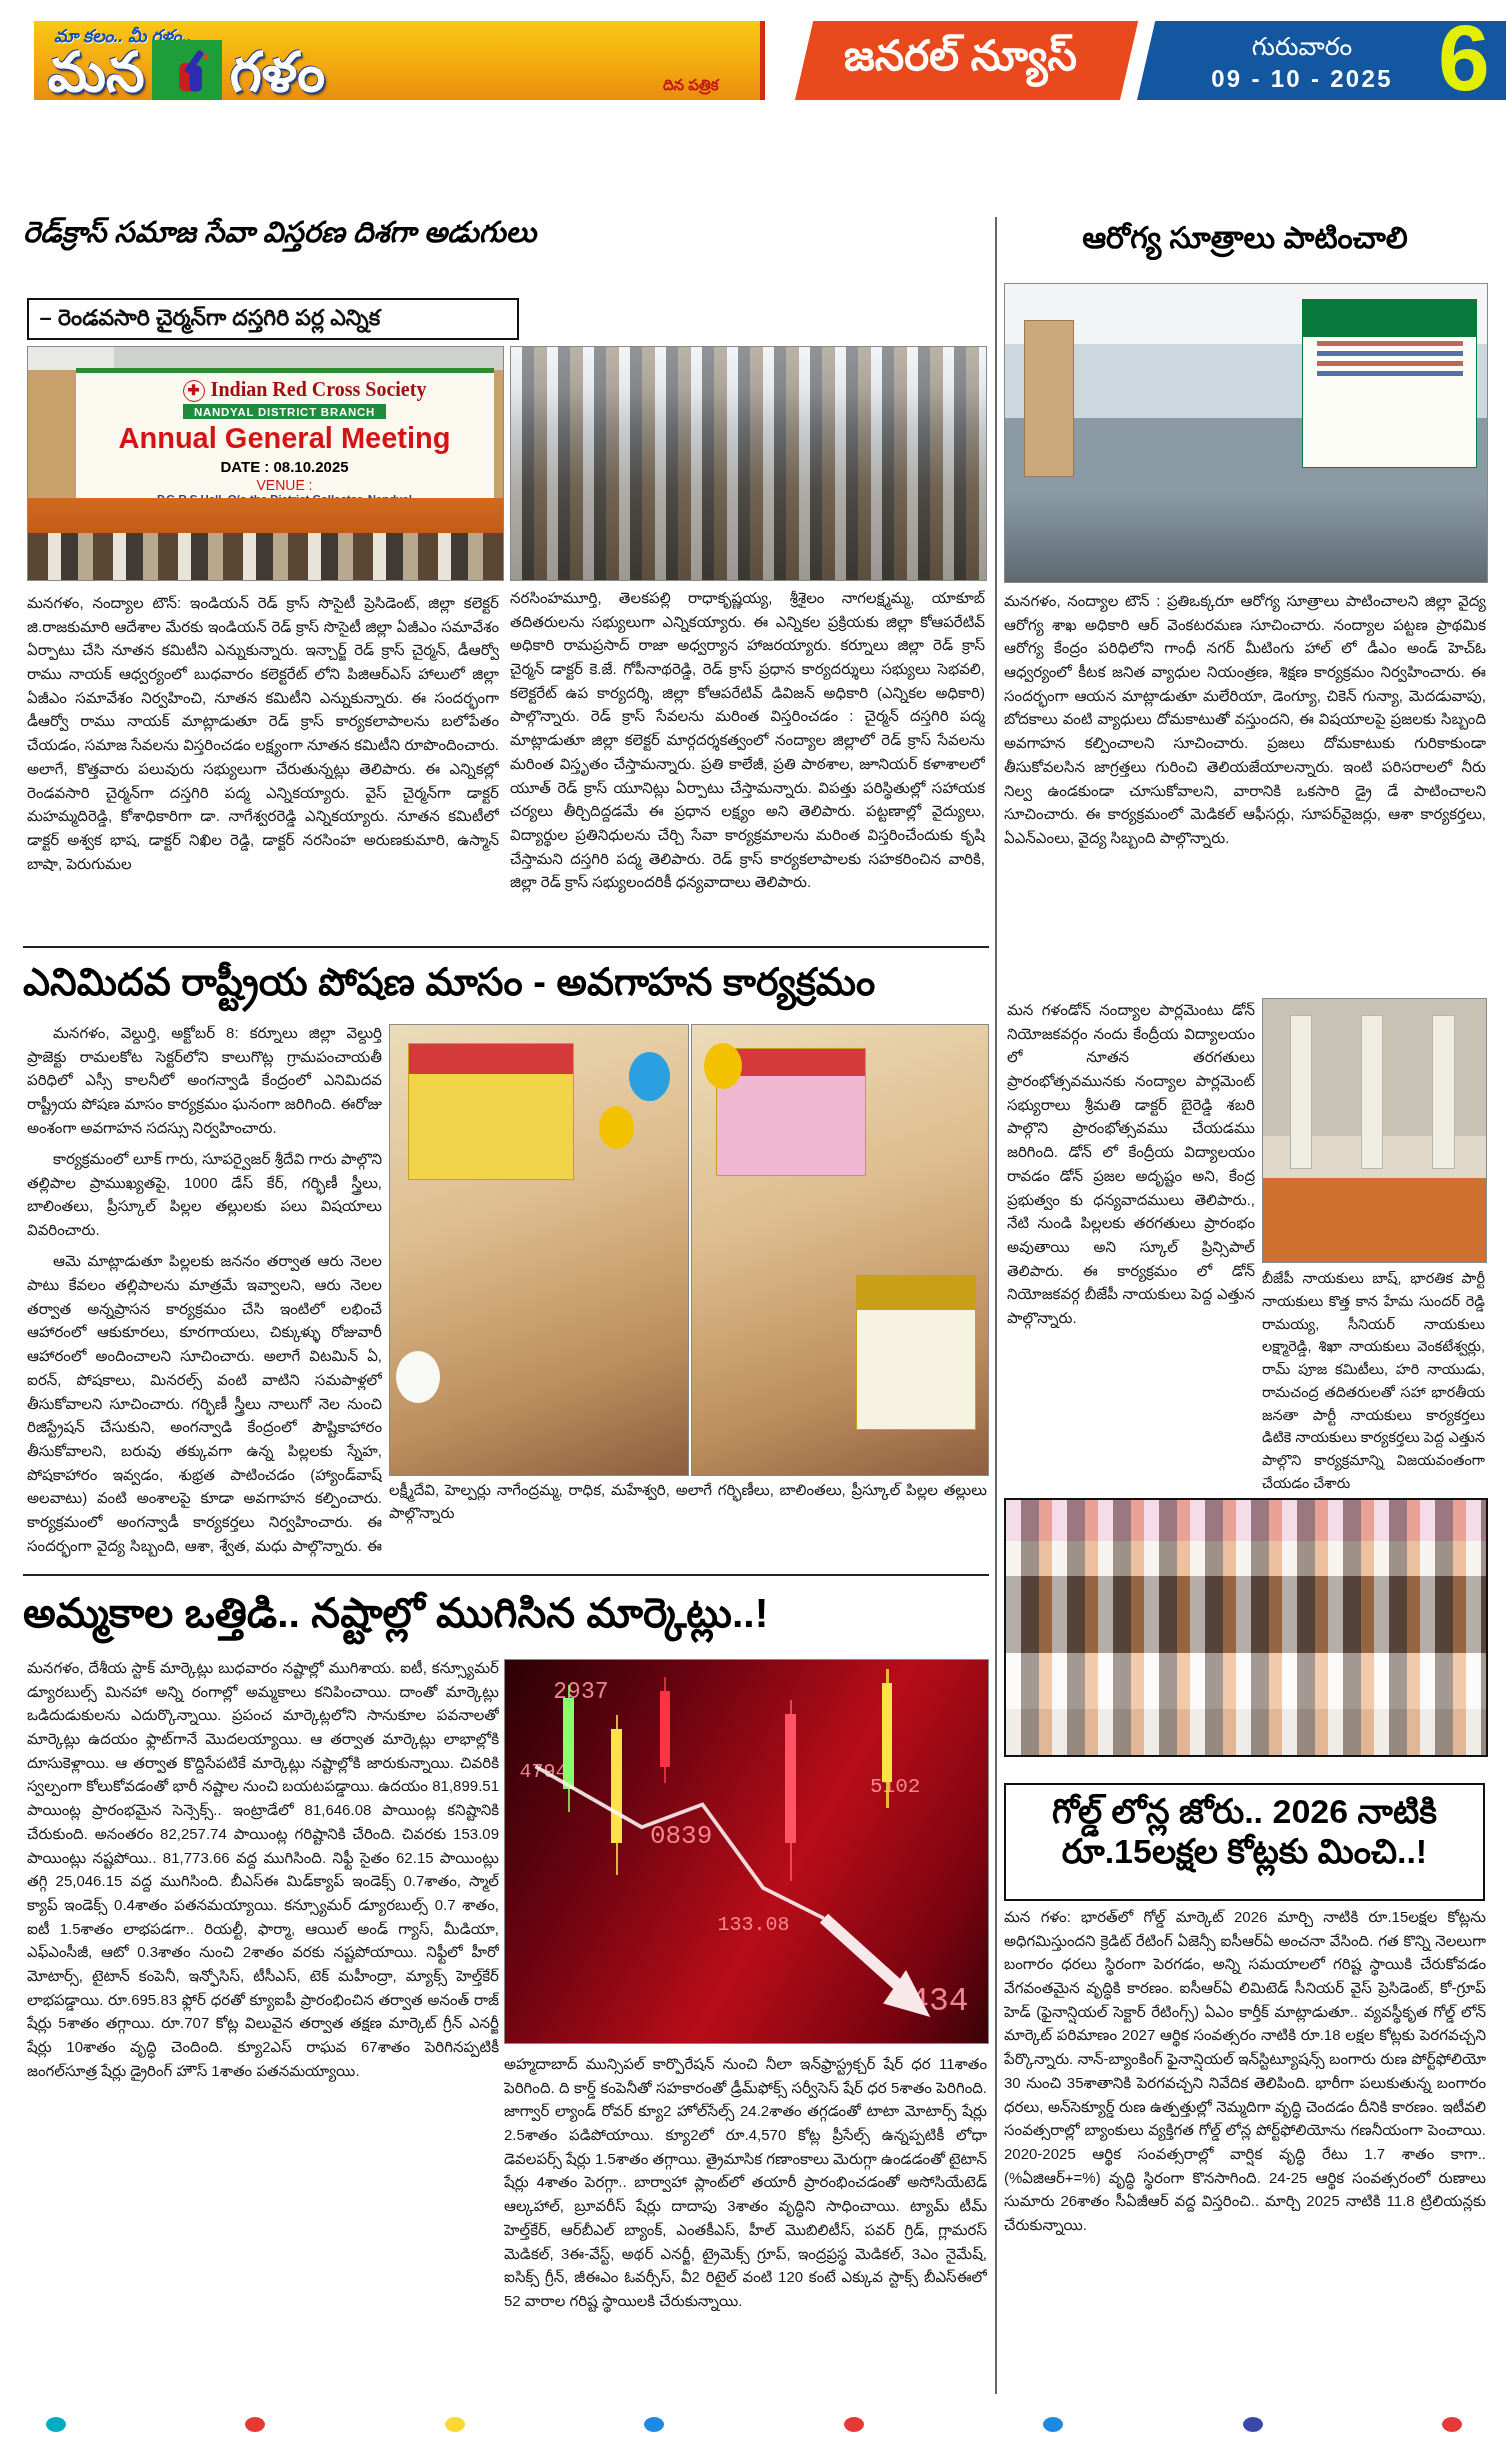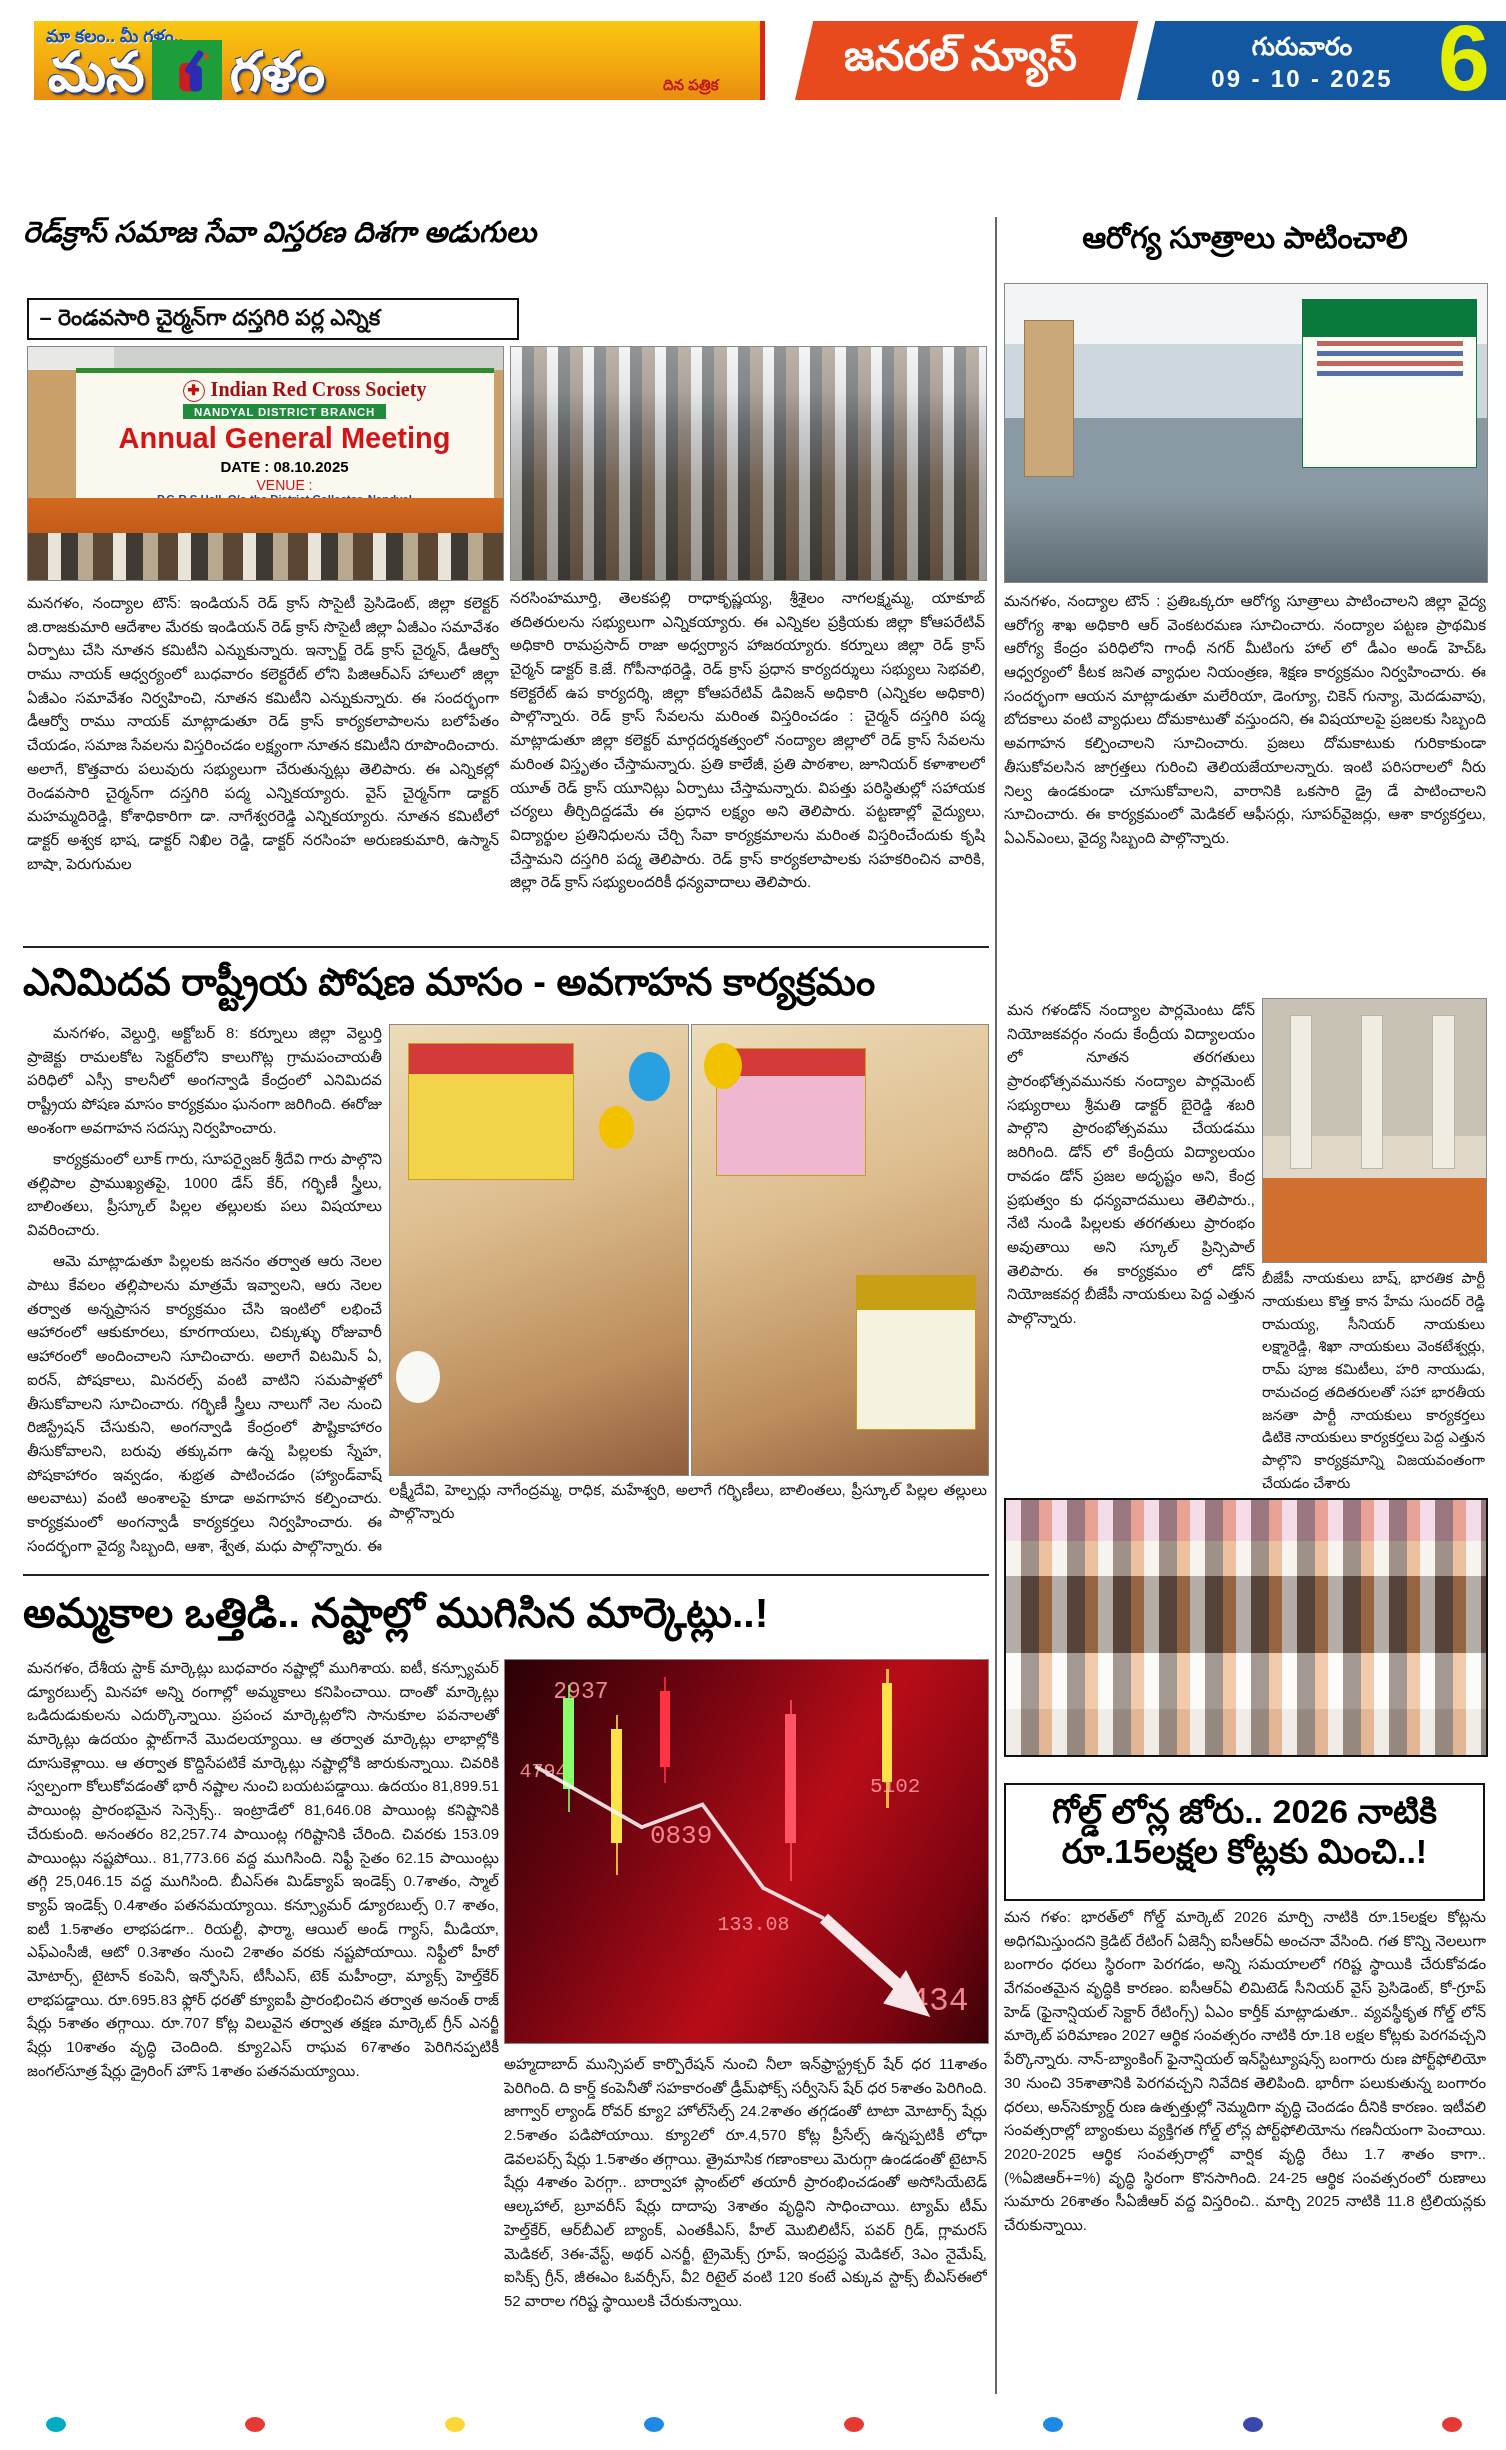--- a/index.html
+++ b/index.html
@@ -5,36 +5,36 @@
   html,body{margin:0;padding:0;background:#ffffff;}
   #page{position:relative;width:1507px;height:2450px;background:#fff;overflow:hidden;
         font-family:"Liberation Sans","DejaVu Sans",sans-serif;color:#111;}
   .abs{position:absolute;}
 
   
   #masthead{top:21px;left:34px;width:1451px;height:79px;}
   .logo-block{left:0;top:0;width:731px;height:79px;
     background:linear-gradient(180deg,#f8c813 0%,#f3a90f 55%,#e88d10 100%);overflow:hidden;}
   .logo-red-edge{right:0;top:0;width:5.3px;height:79px;background:#d42a12;}
-  .tagline{left:12px;top:4.6px;font-size:17.5px;font-weight:bold;color:#1450b4;
+  .tagline{left:20px;top:4.6px;font-size:17.5px;font-weight:bold;font-style:italic;color:#1450b4;
     text-shadow:0.8px 0.8px 0 #fff;}
   .logo-row{left:13.7px;top:23px;height:56px;display:flex;align-items:center;position:absolute;}
   .logo-word{font-size:55px;font-weight:900;color:#ffffff;line-height:53px;
     text-shadow:1.5px 1.5px 0 #27408b,-0.8px -0.8px 0 #27408b,2.3px 3px 2.3px rgba(0,0,0,.45);}
   .fist-box{width:70px;height:64px;background:#1e9e3a;margin:0 7.6px;display:flex;
     align-items:center;justify-content:center;}
   .logo-sub{left:629px;top:55px;font-size:15px;font-weight:bold;color:#c01515;position:absolute;}
   .section-banner{left:761px;top:0;width:325px;height:79px;background:#e8491d;
     transform:skewX(-13deg);transform-origin:bottom left;}
   .section-banner-text{position:absolute;left:767px;top:10.6px;width:319px;text-align:center;
     font-size:42px;font-weight:900;color:#fff;}
   .date-banner{left:1103px;top:0;width:382px;height:79px;background:#1257a0;
     transform:skewX(-13deg);transform-origin:bottom left;}
   .day-text{position:absolute;left:1154px;top:10.6px;width:228px;text-align:center;
-    font-size:25px;font-weight:bold;color:#fff;}
+    font-size:25px;font-weight:normal;color:#fff;}
   .date-text{position:absolute;left:1154px;top:44px;width:228px;text-align:center;
     font-size:24px;font-weight:bold;color:#fff;letter-spacing:2.3px;}
   .page-num{position:absolute;left:1404px;top:-9px;font-size:93px;font-weight:bold;
     color:#e3ef00;line-height:93px;}
 
   
   .headline{font-weight:900;color:#000;line-height:1.18;}
   .bodytext{font-size:15px;line-height:1.58;text-align:justify;color:#141414;overflow:hidden;}
   .bodytext p{margin:0 0 7.6px 0;text-indent:26px;}
   .rule-h{background:#222;height:2.3px;}

